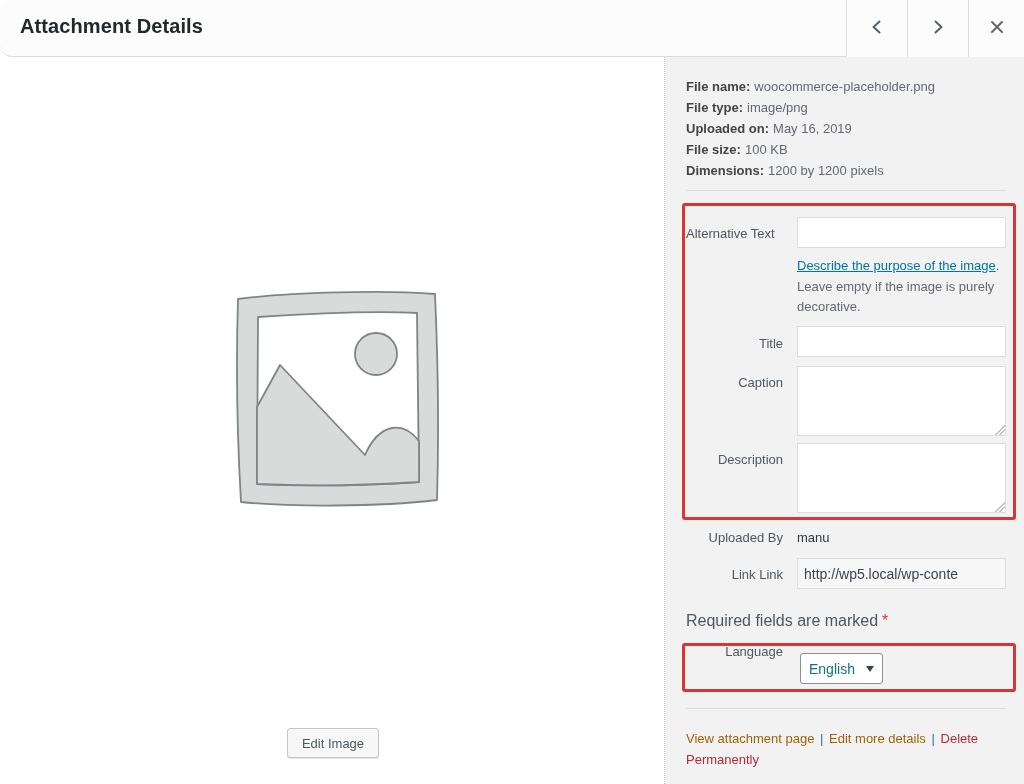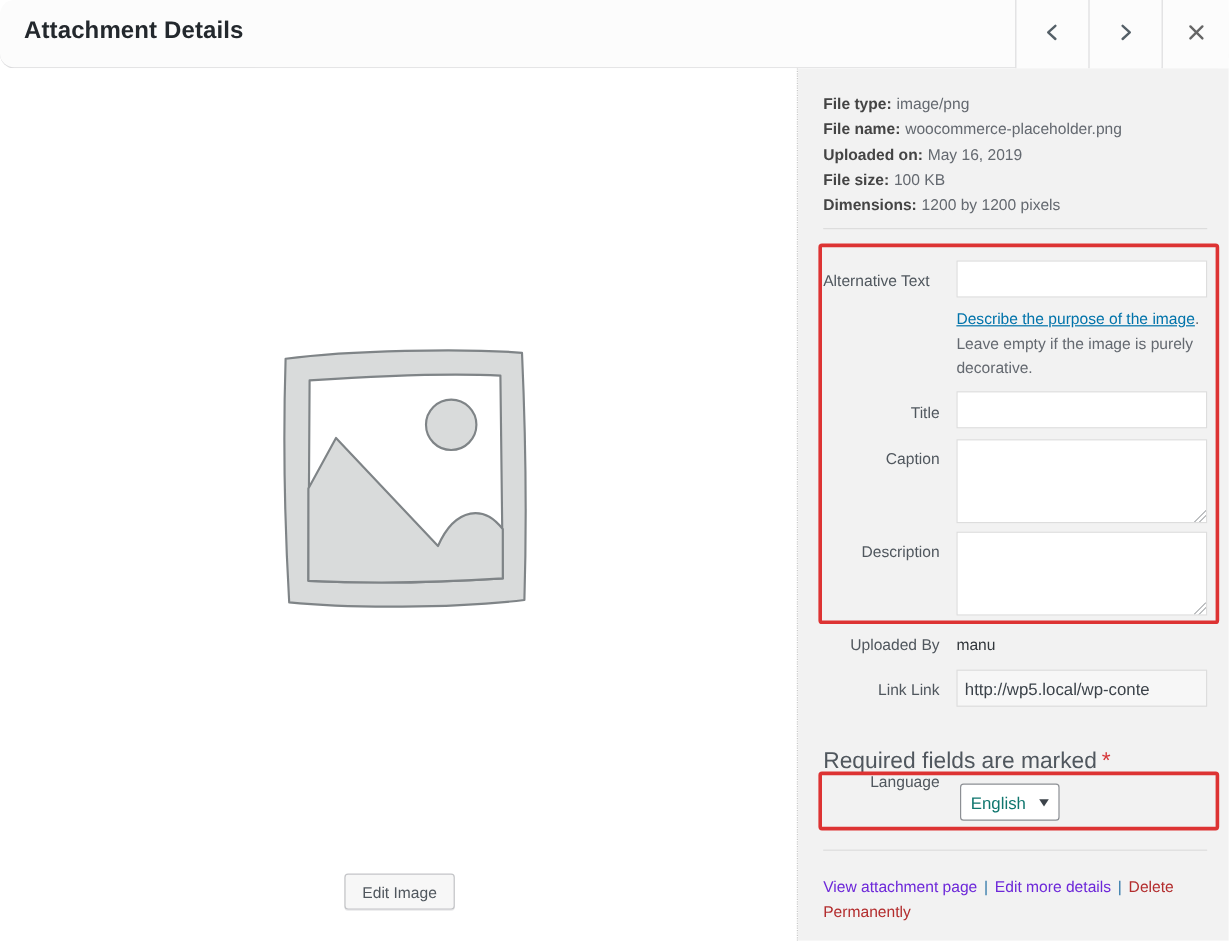--- a/index.html
+++ b/index.html
@@ -105,40 +105,40 @@
 
   .plain-value { position: absolute; left: 132px; top: 473px; font-size: 13px; color: #32373c; }
 
   .copy-link-input {
     position: absolute; left: 132px; top: 501px; width: 209px; height: 31px;
     border: 1px solid #ddd; background: #f7f7f7;
     font-family: inherit; font-size: 14px; color: #3c434a; padding: 0 6px;
     white-space: nowrap; overflow: hidden;
   }
 
-  .required-note { position: absolute; left: 21px; top: 555px; font-size: 19px; color: #50575e; margin-top: 12px; }
+  .required-note { position: absolute; left: 21px; top: 555px; font-size: 16px; color: #50575e; }
   .required-note .asterisk { color: #d63638; margin-left: 4px; }
 
   .language-select {
     position: absolute; left: 135px; top: 596px; width: 83px; height: 31px;
     background: #fff; border: 1px solid #8c8f94; border-radius: 3px;
     display: flex; align-items: center; justify-content: space-between;
     padding: 0 8px; cursor: pointer; font-size: 14px; color: #0f766e;
   }
   .caret {
     width: 0; height: 0; border-left: 4px solid transparent; border-right: 4px solid transparent;
     border-top: 6px solid #3c434a; margin-left: 6px;
   }
 
   .footer-links {
     position: absolute; left: 21px; top: 671px; width: 300px;
     font-size: 13px; line-height: 21px; color: #50575e;
   }
   .footer-links a { text-decoration: none; cursor: pointer; }
-  .link-blue { color: #6d28d9; }
+  .link-blue { color: #a16207; }
   .link-sep  { color: #2e76a8; padding: 0 2px; }
   .link-delete { color: #b32d2e; }
 </style>
 </head>
 <body>
 
 <div class="modal">
 
   <div class="modal-header">
     <div class="modal-title">Attachment Details</div>
@@ -174,22 +174,22 @@
         <circle cx="148" cy="71" r="21" fill="#d9dbdb" stroke="#7f8487" stroke-width="1.8"></circle>
       </svg>
     </div>
     <button class="edit-image-btn">Edit Image</button>
   </div>
   <div class="pane-divider"></div>
 
   <div class="sidebar">
 
     <div class="file-details">
+      <div><span class="d-label">File name:</span><span>woocommerce-placeholder.png</span></div>
       <div><span class="d-label">File type:</span><span>image/png</span></div>
-      <div><span class="d-label">File name:</span><span>woocommerce-placeholder.png</span></div>
       <div><span class="d-label">Uploaded on:</span><span>May 16, 2019</span></div>
       <div><span class="d-label">File size:</span><span>100 KB</span></div>
       <div><span class="d-label">Dimensions:</span><span>1200 by 1200 pixels</span></div>
     </div>
 
     <div class="divider divider-top"></div>
 
     <div class="highlight-box hl-fields"></div>
 
     <label class="field-label lbl-alt">Alternative Text</label>

